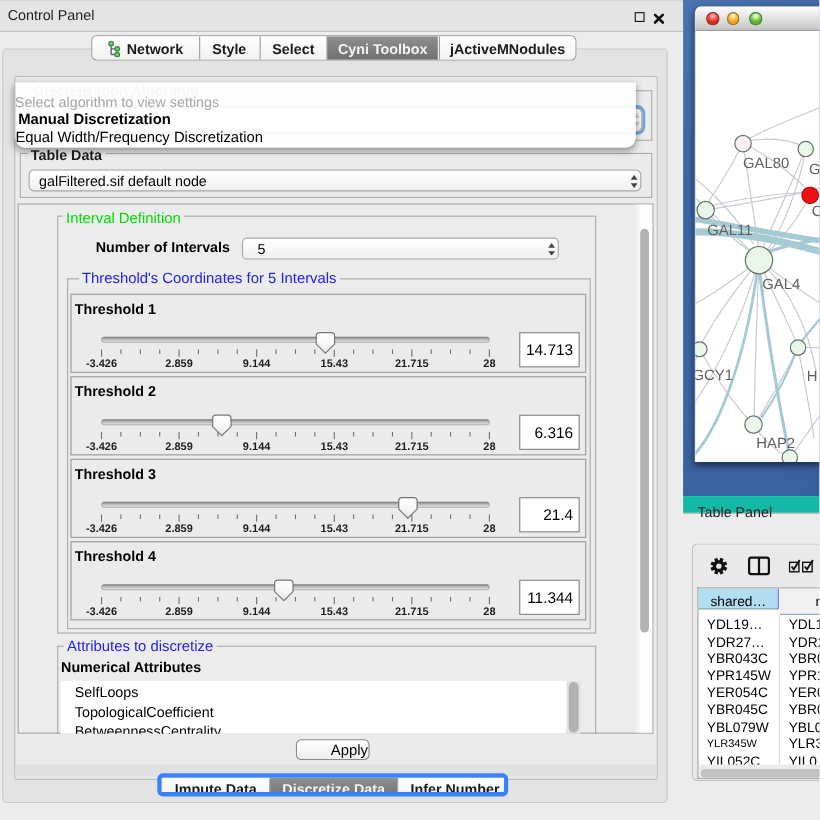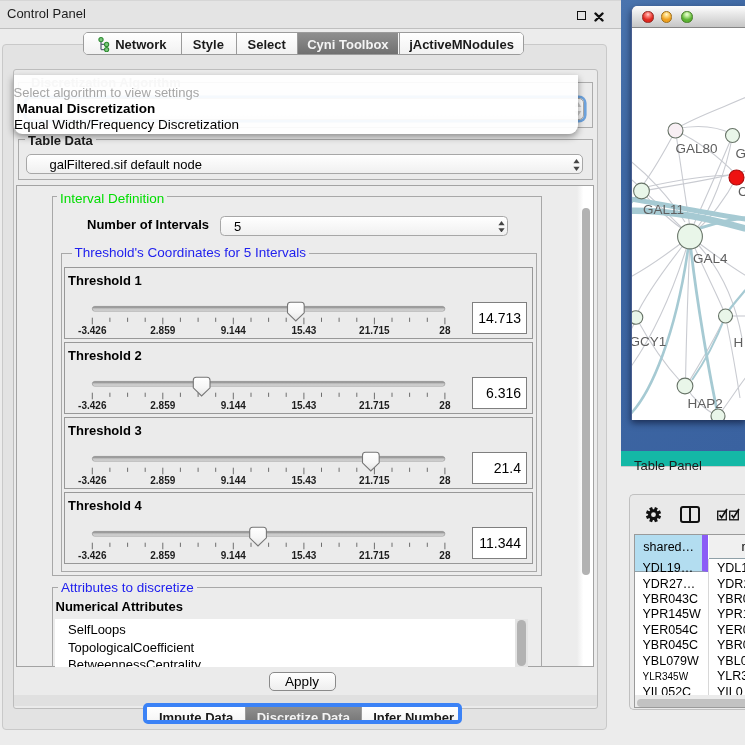--- a/index.html
+++ b/index.html
@@ -27,21 +27,21 @@
   </div>
 <div class="abs" style="left:18px;top:82px;width:574.6px;height:46px;border:1px solid #ababab"></div>
 <div class="abs" style="left:28px;top:75px;font-size:13px;font-weight:bold;color:#8a8a8a;background:transparent;padding:0 3px">Discretization Algorithm</div>
 <div class="abs" style="left:25.5px;top:98px;width:558px;height:21.5px;background:linear-gradient(#ffffff,#f0f0f0);border:1px solid #a7a7a7;border-radius:5px;box-shadow:0 0 0 2.6px rgba(97,155,219,0.9)"></div>
 <svg class="abs" style="left:574px;top:102px" width="8" height="14" viewBox="0 0 8 14">
     <path d="M4 0 L7.4 5 H0.6 Z" fill="#c6c6c6"></path>
     <path d="M4 14 L7.4 9 H0.6 Z" fill="#c6c6c6"></path>
   </svg>
 <div class="abs" style="left:18px;top:139px;width:574.6px;height:41px;border:1px solid #ababab"></div>
 <div class="abs" style="left:25px;top:133px;font-size:13px;font-weight:bold;color:#1c1c1c;background:#ebebeb;padding:0 3px">Table Data</div>
-<div class="abs" style="left:25.5px;top:154px;width:557px;height:20px;background:linear-gradient(#ffffff,#f0f0f0);border:1px solid #a7a7a7;border-radius:5px;font-size:13px;color:#000;line-height:19px;padding-left:23px">galFiltered.sif default node</div>
+<div class="abs" style="left:25.5px;top:154px;width:557px;height:20px;background:linear-gradient(#ffffff,#f0f0f0);border:1px solid #a7a7a7;border-radius:5px;font-size:13px;color:#000;line-height:19px;padding-left:9px">galFiltered.sif default node</div>
 <svg class="abs" style="left:573px;top:159px" width="7" height="12" viewBox="0 0 7 12">
     <path d="M3.5 0 L6.6 4.3 H0.4 Z" fill="#444"></path>
     <path d="M3.5 12 L6.6 7.7 H0.4 Z" fill="#444"></path>
   </svg>
 <div class="abs" style="left:16px;top:185px;width:578px;height:482px;background:#ececec;border:1px solid #a3a3a3"></div>
 <div class="abs" style="left:577px;top:186px;width:16px;height:480px;background:linear-gradient(to right,#ececec,#ffffff 40%,#ffffff)"></div>
 <div class="abs" style="left:581.5px;top:208px;width:8px;height:367px;background:#b2b2b2;border-radius:4.5px"></div>
 <div class="abs" style="left:52px;top:196px;width:490px;height:380px;border:1px solid #a8a8a8"></div>
 <div class="abs" style="left:57px;top:191px;font-size:13.5px;color:#00dd00;background:#ececec;padding:0 3px">Interval Definition</div>
 <div class="abs" style="left:87px;top:216.5px;font-size:13px;font-weight:bold;color:#000">Number of Intervals</div>
@@ -242,21 +242,21 @@
   </div>
 <div class="abs" style="left:51.5px;top:587px;width:490.5px;height:79.5px;border:1px solid #a8a8a8;border-bottom:none"></div>
 <div class="abs" style="left:58px;top:580px;font-size:13.5px;color:#2121ee;background:#ececec;padding:0 3px">Attributes to discretize</div>
 <div class="abs" style="left:55.5px;top:599px;font-size:13px;font-weight:bold;color:#000">Numerical Attributes</div>
 <div class="abs" style="left:55px;top:619px;width:460px;height:47.5px;background:#fff;overflow:hidden;font-size:12.5px;color:#000">
     <div style="padding:2px 0 0 13px;line-height:17.6px;font-size:13px">SelfLoops<br>TopologicalCoefficient<br>BetweennessCentrality</div>
   </div>
 <div class="abs" style="left:515px;top:619px;width:13px;height:47.5px;background:#e4e4e4"></div>
 <div class="abs" style="left:517px;top:620px;width:9px;height:46px;background:#b2b2b2;border-radius:4.5px"></div>
 <div class="abs" style="left:14px;top:695px;width:583px;height:10.5px;background:#e0e0e0"></div>
-<div class="abs" style="left:268.5px;top:671.5px;width:67px;height:19px;background:linear-gradient(#ffffff,#eeeeee);border:1px solid #8a8a8a;border-radius:5px;font-size:13.5px;color:#000;text-align:center;line-height:18px;box-sizing:border-box">Apply</div>
+<div class="abs" style="left:268.5px;top:671.5px;width:67px;height:19px;background:linear-gradient(#ffffff,#eeeeee);border:1px solid #8a8a8a;border-radius:5px;font-size:13.5px;color:#000;text-align:right;line-height:18px;box-sizing:border-box">Apply</div>
 <div class="abs" style="left:143px;top:702.5px;width:319px;height:21.5px;border:4px solid #3b82f6;border-radius:5px;overflow:hidden;background:#f6f6f6">
     <div style="position:absolute;left:0px;top:0;width:98.3px;height:21.5px;background:linear-gradient(#ffffff,#f0f0f0);color:#1a1a1a;font-size:13px;font-weight:bold;text-align:center;line-height:21.5px">Impute Data</div>
     <div style="position:absolute;left:98.3px;top:0;width:116px;height:21.5px;background:linear-gradient(#8f8f8f,#6d6d6d);color:#f4f4f4;font-size:13px;font-weight:bold;text-align:center;line-height:21.5px">Discretize Data</div>
     <div style="position:absolute;left:214.3px;top:0;width:104.7px;height:21.5px;background:linear-gradient(#ffffff,#f0f0f0);color:#1a1a1a;font-size:13px;font-weight:bold;text-align:center;line-height:21.5px">Infer Number</div>
     <div class="abs" style="left:98.3px;top:0;width:1px;height:21.5px;background:#9b9b9b"></div>
     <div class="abs" style="left:214.3px;top:0;width:1px;height:21.5px;background:#9b9b9b"></div>
   </div>
 <div class="abs" style="left:621px;top:0;width:124px;height:451px;background:linear-gradient(135deg,#4a74ae 0%,#3e68a4 30%,#3a62a0 100%)"></div>
 <div class="abs" style="left:631px;top:5.5px;width:114.5px;height:414.5px;background:#fff;border-radius:6px 0 0 0;box-shadow:0 3px 7px rgba(0,0,20,0.55);border-left:1px solid #4a5f91;overflow:hidden;box-sizing:border-box">
     <div class="abs" style="left:0;top:0;width:114px;height:22px;background:linear-gradient(#fdfdfd,#c6c6c6);border-bottom:1px solid #858585"></div>
@@ -340,21 +340,21 @@
     <div class="abs" style="left:58.5px;top:12px;width:2.2px;height:15px;background:#111"></div>
     <svg class="abs" style="left:86.5px;top:13px" width="11" height="12.5" viewBox="0 0 11 12.5">
       <rect x="0.7" y="3.2" width="8.6" height="8.6" fill="none" stroke="#111" stroke-width="1.3"></rect>
       <path d="M2.6 7 L4.6 9.6 L10 1" stroke="#111" stroke-width="1.7" fill="none"></path>
     </svg>
     <svg class="abs" style="left:98.5px;top:13px" width="11" height="12.5" viewBox="0 0 11 12.5">
       <rect x="0.7" y="3.2" width="8.6" height="8.6" fill="none" stroke="#111" stroke-width="1.3"></rect>
       <path d="M2.6 7 L4.6 9.6 L10 1" stroke="#111" stroke-width="1.7" fill="none"></path>
     </svg>
     <div class="abs" style="left:4px;top:38.5px;width:112px;height:174px;background:#fff;border:1px solid #9a9a9a;border-right:none;overflow:hidden">
-      <div class="abs" style="left:0;top:0;width:73.4px;height:37px;background:#b3ddf0;border-right:6px solid #8b5cf6;border-bottom:1px solid #8fa0a8;font-size:12.5px;color:#000;text-align:center;line-height:24px">shared…</div>
+      <div class="abs" style="left:0;top:0;width:73.4px;height:19px;background:#b3ddf0;border-right:1px solid #8b5cf6;border-bottom:1px solid #8fa0a8;font-size:12.5px;color:#000;text-align:center;line-height:24px">shared…</div>
       <div class="abs" style="left:74.4px;top:0;width:37.6px;height:24.5px;background:#f0f0f0;border-bottom:1px solid #8fa0a8;font-size:12.5px;color:#000;line-height:24px;padding-left:32px;overflow:hidden">na</div>
       <div class="abs" style="left:7.5px;top:26.5px;width:64px;height:15.2px;font-size:12.5px;color:#000;line-height:15.2px;white-space:nowrap;overflow:hidden">YDL19…</div>
       <div class="abs" style="left:82px;top:26.5px;width:30px;height:15.2px;font-size:12.5px;color:#000;line-height:15.2px;white-space:nowrap;overflow:hidden">YDL1</div>
       <div class="abs" style="left:7.5px;top:42.0px;width:64px;height:15.2px;font-size:12.5px;color:#000;line-height:15.2px;white-space:nowrap;overflow:hidden">YDR27…</div>
       <div class="abs" style="left:82px;top:42.0px;width:30px;height:15.2px;font-size:12.5px;color:#000;line-height:15.2px;white-space:nowrap;overflow:hidden">YDR2</div>
       <div class="abs" style="left:7.5px;top:57.4px;width:64px;height:15.2px;font-size:12.5px;color:#000;line-height:15.2px;white-space:nowrap;overflow:hidden">YBR043C</div>
       <div class="abs" style="left:82px;top:57.4px;width:30px;height:15.2px;font-size:12.5px;color:#000;line-height:15.2px;white-space:nowrap;overflow:hidden">YBR0</div>
       <div class="abs" style="left:7.5px;top:72.8px;width:64px;height:15.2px;font-size:12.5px;color:#000;line-height:15.2px;white-space:nowrap;overflow:hidden">YPR145W</div>
       <div class="abs" style="left:82px;top:72.8px;width:30px;height:15.2px;font-size:12.5px;color:#000;line-height:15.2px;white-space:nowrap;overflow:hidden">YPR1</div>
       <div class="abs" style="left:7.5px;top:88.3px;width:64px;height:15.2px;font-size:12.5px;color:#000;line-height:15.2px;white-space:nowrap;overflow:hidden">YER054C</div>

